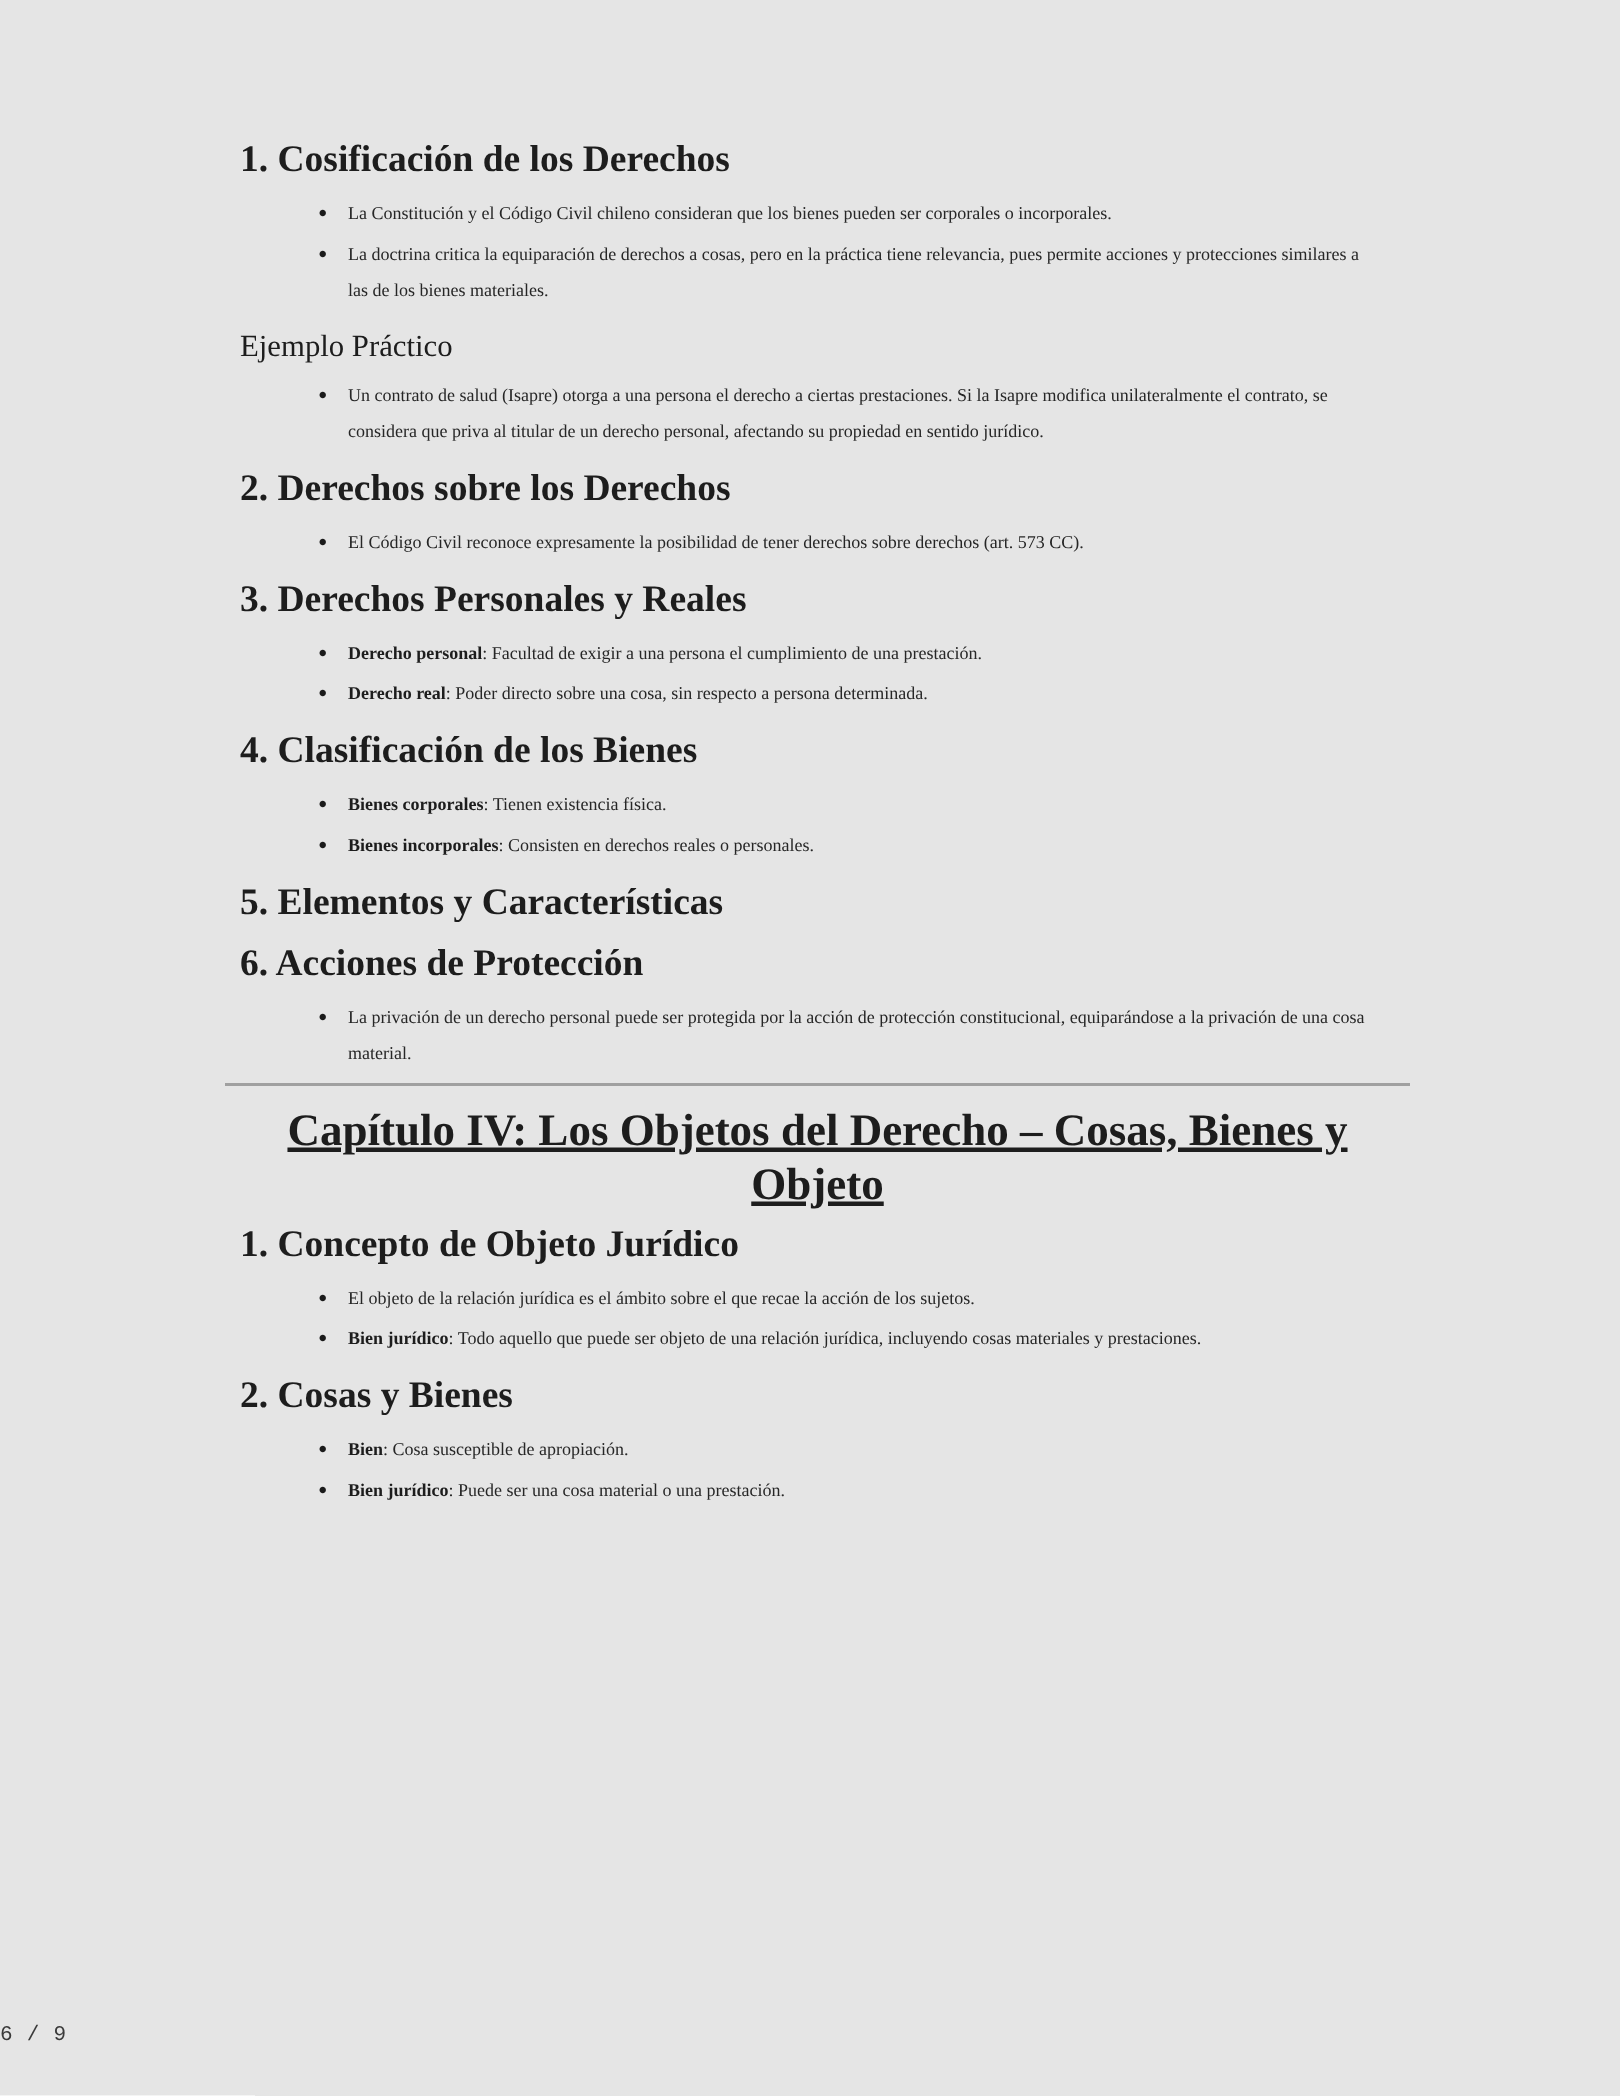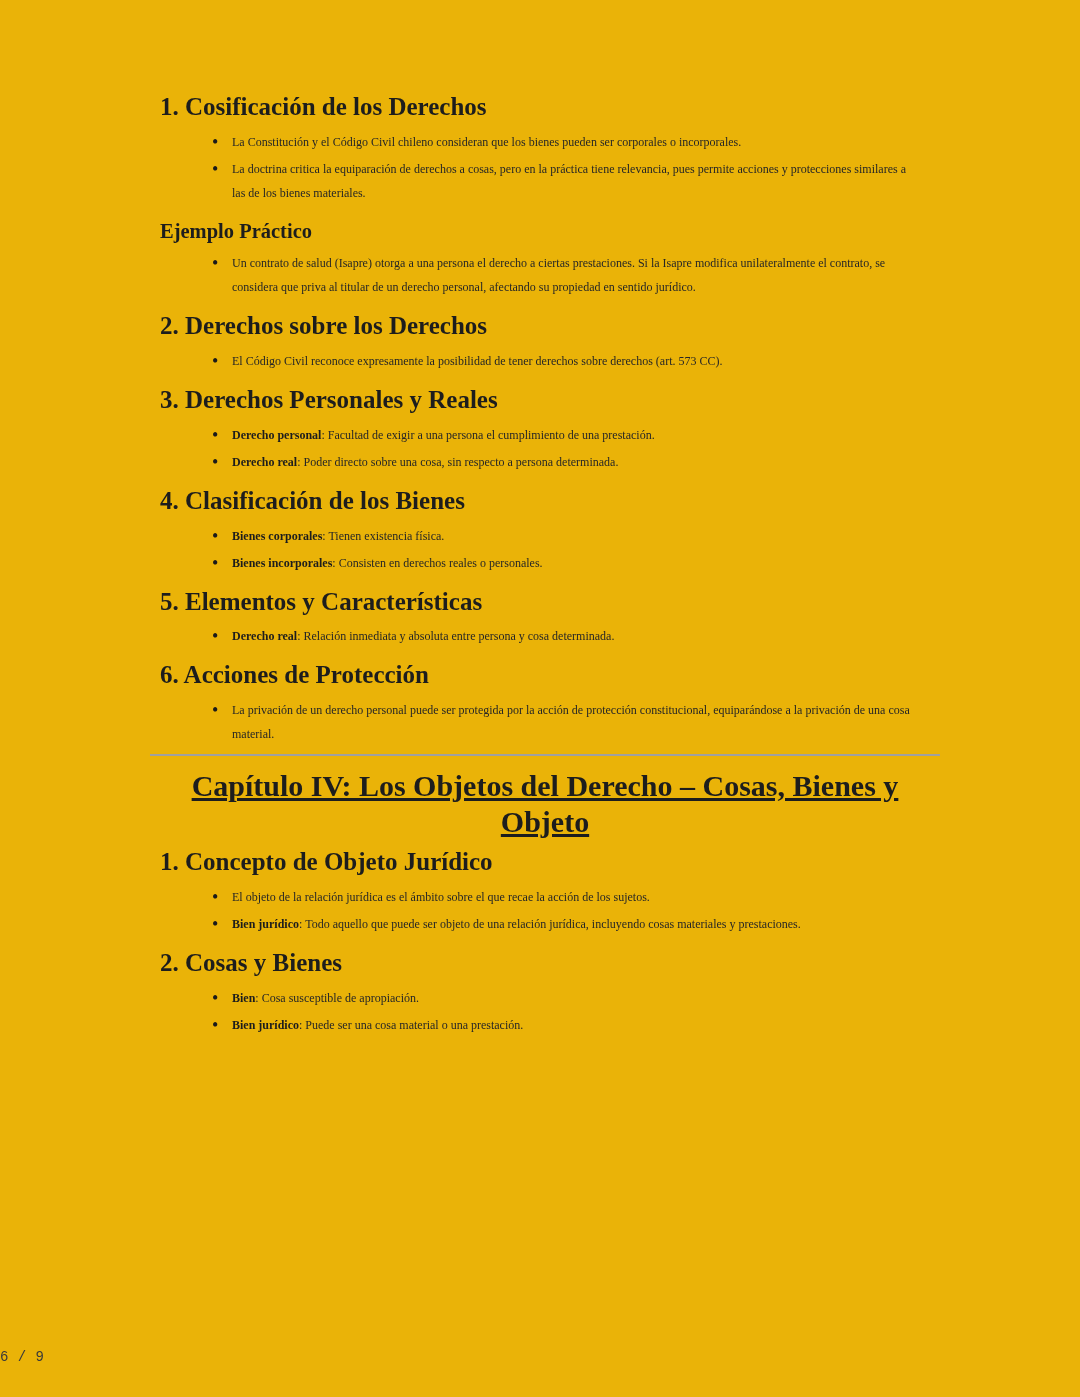--- a/index.html
+++ b/index.html
@@ -1,40 +1,40 @@
 <!DOCTYPE html>
 <html><head>
 <meta charset="utf-8">
 <style>
   * { margin: 0; padding: 0; box-sizing: border-box; }
   html, body { background: #ffffff; }
   .page {
     position: relative;
     width: 1080px;
     height: 1397px;
-    background: #eab308;
+    background: #e5e5e5;
     overflow: hidden;
     font-family: "Liberation Serif", "DejaVu Serif", serif;
     color: #262626;
   }
   .content {
     padding: 93px 150px 0 160px;
   }
   h2.sec-title {
     font-size: 25px;
     line-height: 1.15;
     font-weight: bold;
     color: #1d1d1d;
     margin: 13px 0 8px 0;
   }
   h2.sec-title.first { margin-top: 0; }
   h3.sub-title {
     font-size: 20.5px;
     line-height: 1.2;
-    font-weight: bold;
+    font-weight: normal;
     color: #1d1d1d;
     margin: 14px 0 8px 0;
   }
   ul.bullets {
     list-style: none;
     margin: 0 0 0 50px;
   }
   ul.bullets li {
     position: relative;
     padding-left: 22px;
@@ -109,21 +109,20 @@
     </ul>
 
     <h2 class="sec-title">4. Clasificación de los Bienes</h2>
     <ul class="bullets">
       <li><span class="lead">Bienes corporales</span><span>: Tienen existencia física.</span></li>
       <li><span class="lead">Bienes incorporales</span><span>: Consisten en derechos reales o personales.</span></li>
     </ul>
 
     <h2 class="sec-title">5. Elementos y Características</h2>
     <ul class="bullets">
-      <li><span class="lead">Derecho real</span><span>: Relación inmediata y absoluta entre persona y cosa determinada.</span></li>
     </ul>
 
     <h2 class="sec-title">6. Acciones de Protección</h2>
     <ul class="bullets">
       <li><span class="lead"></span><span>La privación de un derecho personal puede ser protegida por la acción de protección constitucional, equiparándose a la privación de una cosa material.</span></li>
     </ul>
 
     <hr class="divider">
 
     <h1 class="chapter-title">Capítulo IV: Los Objetos del Derecho – Cosas, Bienes y Objeto</h1>

